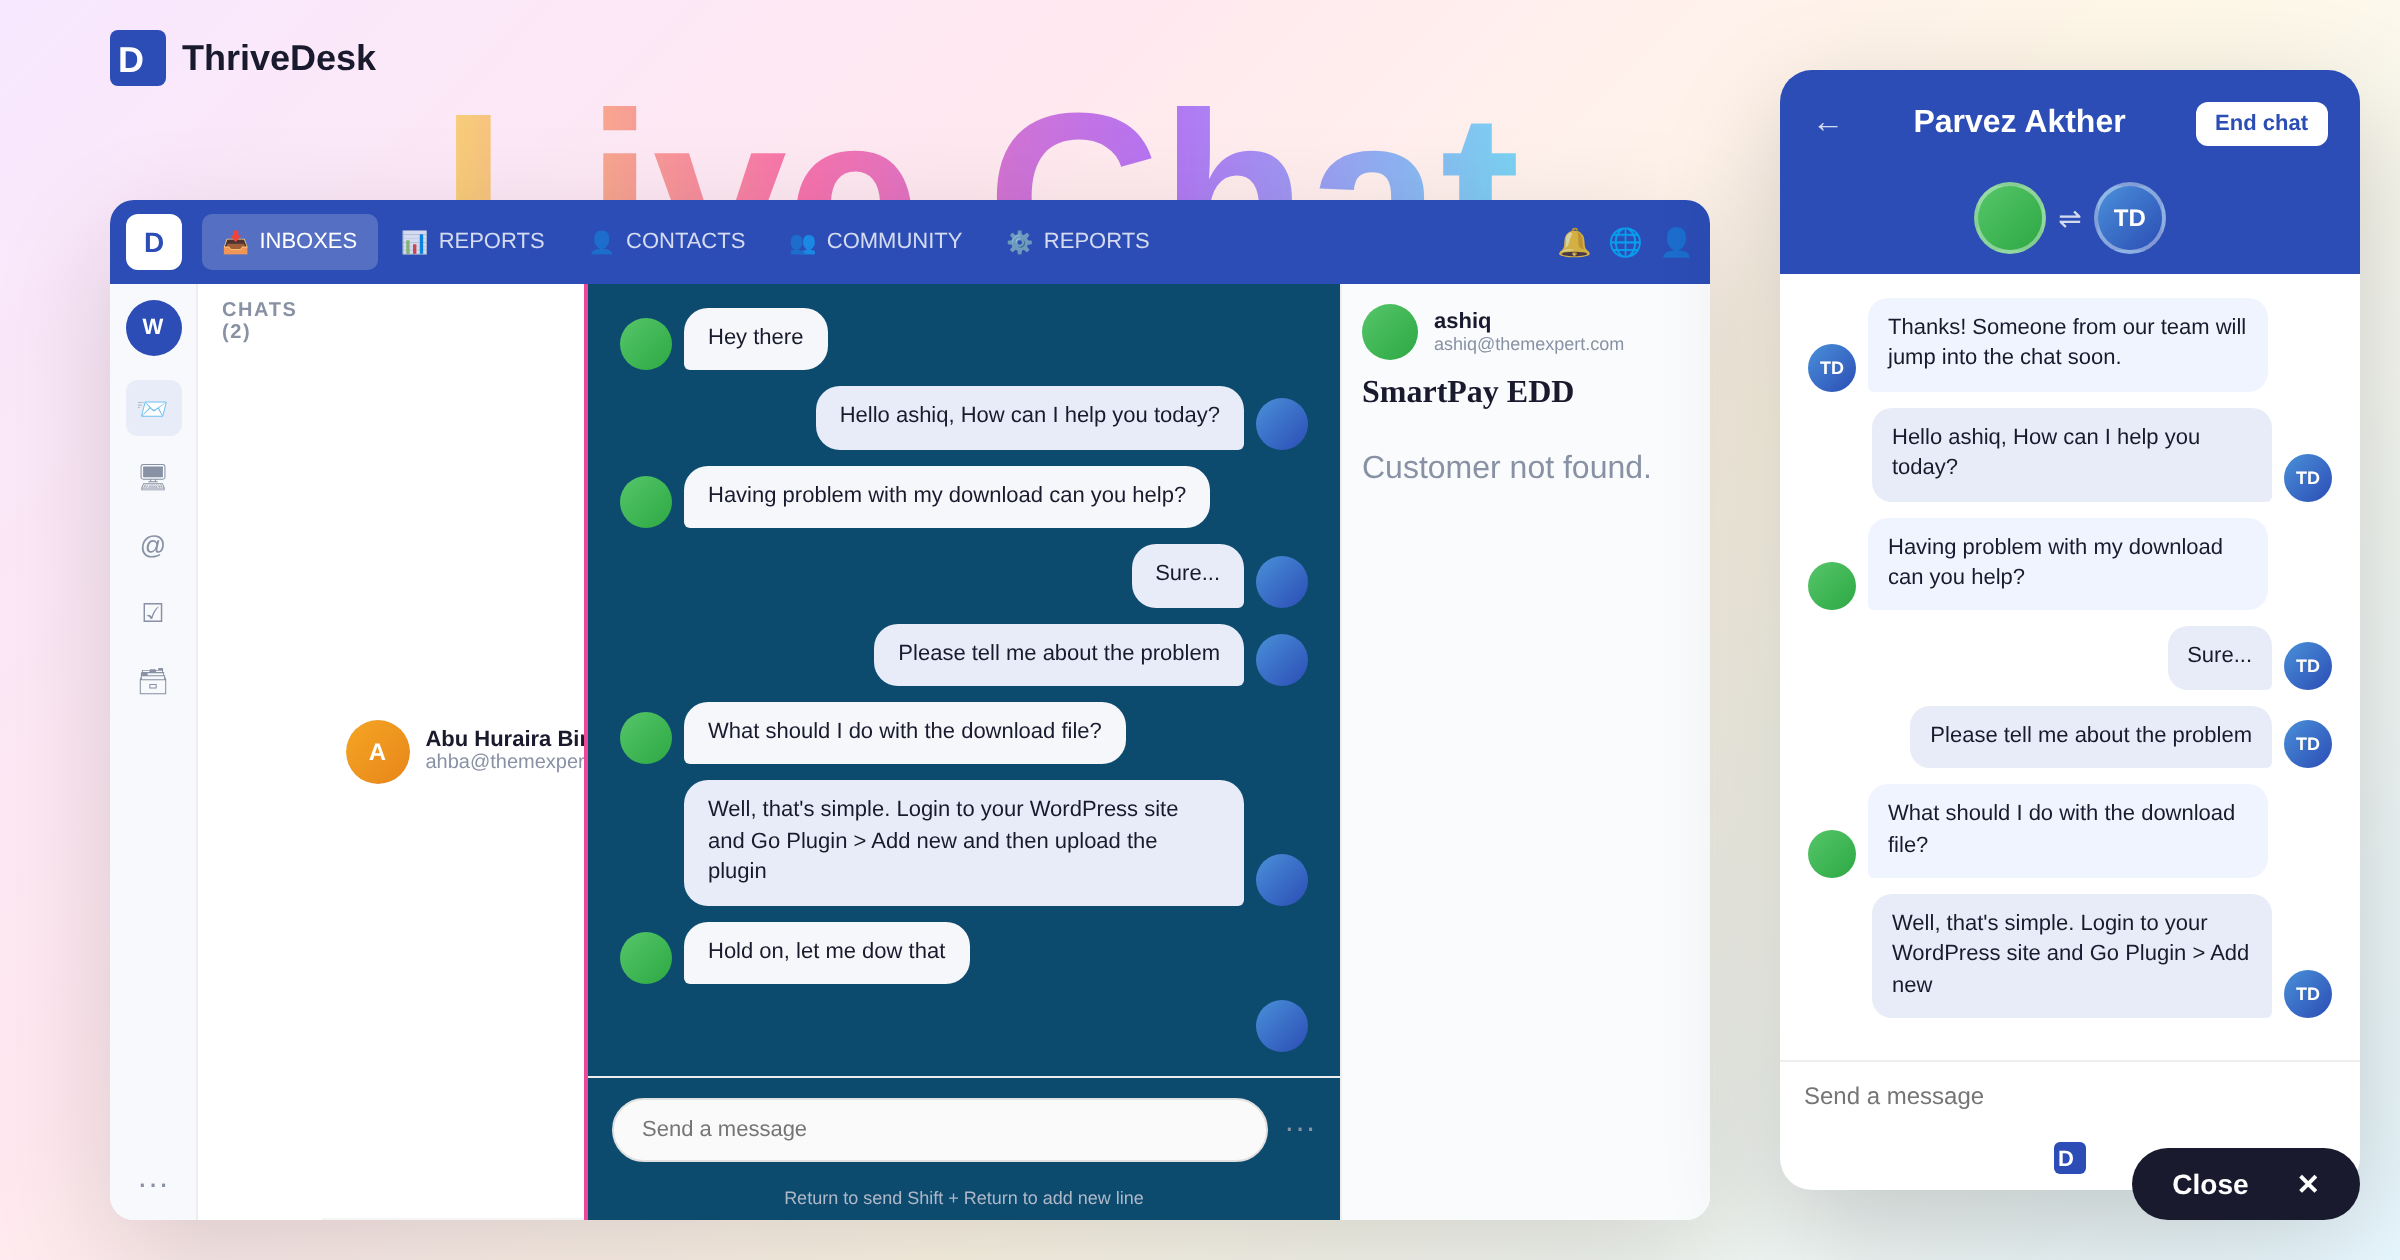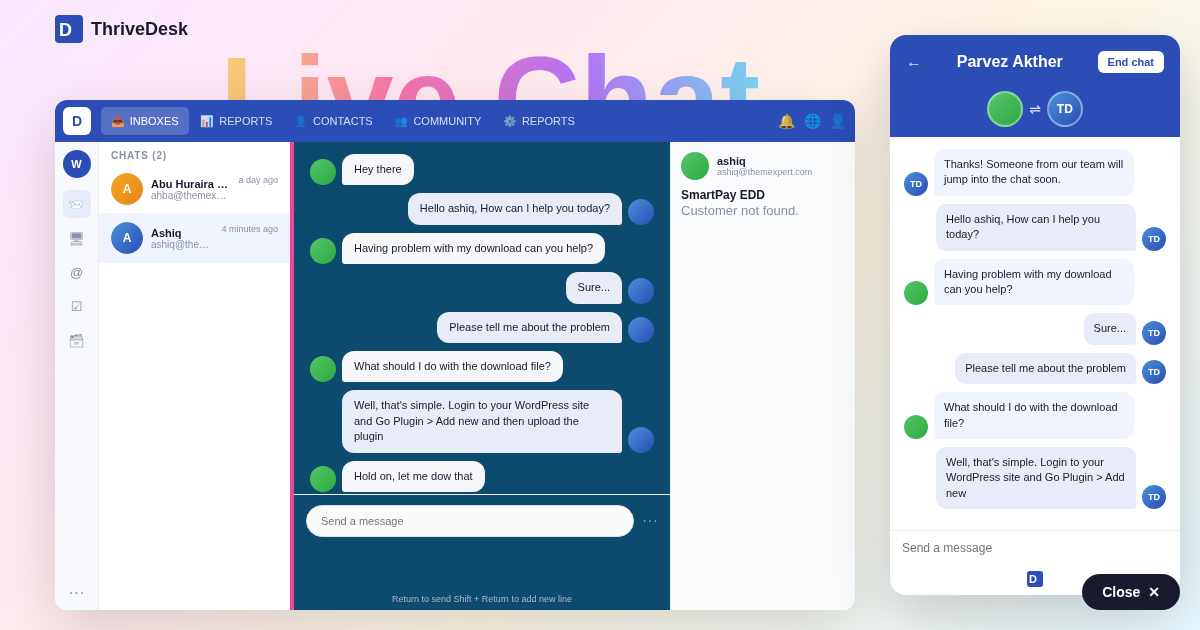--- a/index.html
+++ b/index.html
@@ -144,23 +144,23 @@
     .sidebar-dots {
       margin-top: auto;
       color: #8892a4;
       font-size: 16px;
       cursor: pointer;
     }
 
     
     .chat-list {
       width: 195px;
-      border-right: 4px solid #ec4899;
-      display: flex;
-      flex-direction: column;
+      border-right: 2px solid #ec4899;
+      display: flex;
+      flex-direction: row;
       flex-shrink: 0;
       overflow-y: auto;
     }
     .chat-list-header {
       padding: 8px 12px 4px;
       font-size: 10px;
       font-weight: 700;
       color: #8892a4;
       letter-spacing: 0.8px;
     }
@@ -277,21 +277,20 @@
     .chat-more-btn {
       color: #8892a4;
       font-size: 16px;
       cursor: pointer;
     }
     .chat-hint {
       text-align: center;
       font-size: 9px;
       color: #b0b8c8;
       padding: 3px 0 6px;
-      margin-top: 44px;
     }
 
     
     .contact-panel {
       width: 185px;
       border-left: 1px solid #eee;
       padding: 10px;
       background: #fafbfc;
       flex-shrink: 0;
       overflow-y: auto;
@@ -299,27 +298,28 @@
     .contact-user {
       display: flex;
       align-items: center;
       gap: 8px;
       margin-bottom: 8px;
     }
     .contact-name-email {}
     .contact-name { font-size: 11px; font-weight: 700; color: #1a1a2e; }
     .contact-email { font-size: 9px; color: #8892a4; }
     .contact-section-title {
-      font-size: 12px;
+      font-size: 16px;
       font-weight: 700;
       color: #1a1a2e;
-      margin: 8px 0 1px;
+      margin: 8px 0 20px;
+      font-family: Liberation Serif, serif;
     }
     .contact-not-found {
-      font-size: 13px;
+      font-size: 16px;
       color: #8892a4;
     }
 
     
     .live-widget {
       position: absolute;
       top: 35px;
       right: 20px;
       width: 290px;
       height: 560px;
@@ -434,21 +434,21 @@
       color: #fff;
       border: none;
       border-radius: 25px;
       padding: 10px 20px;
       font-size: 14px;
       font-weight: 600;
       cursor: pointer;
       z-index: 20;
       display: flex;
       align-items: center;
-      gap: 8px;
+      gap: 24px;
     }
 
     
     .brand-header {
       position: absolute;
       top: 15px;
       left: 55px;
       display: flex;
       align-items: center;
       gap: 8px;

